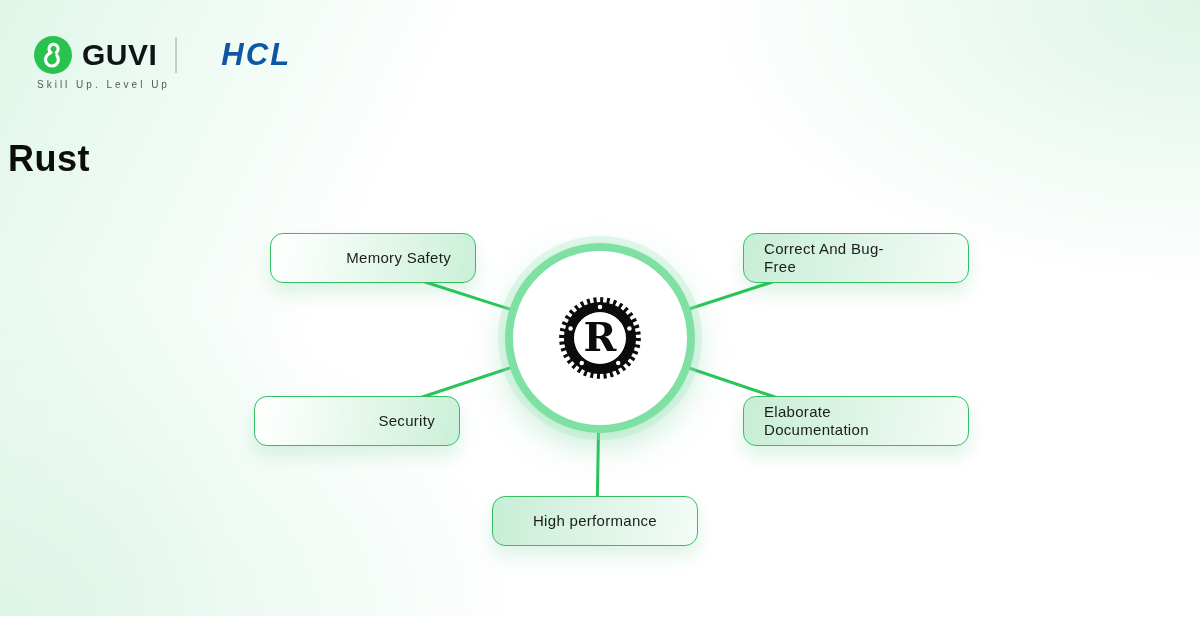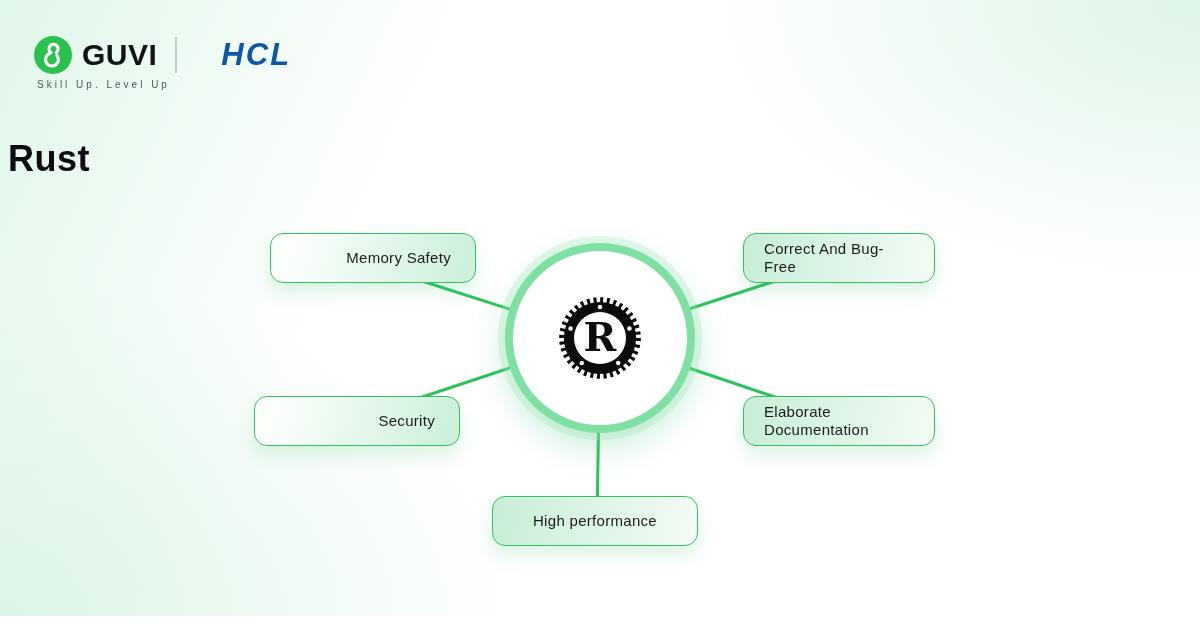--- a/index.html
+++ b/index.html
@@ -40,21 +40,21 @@
   .node{
     position:absolute; width:204px; height:48px; border:1.5px solid #34bf63;
     border-radius:13px; z-index:2; display:flex; align-items:center;
     font-size:15px; color:#1b1d1c; letter-spacing:0.3px; line-height:1.18;
     box-shadow:0 10px 18px rgba(46,180,94,0.16);
     box-sizing:content-box;
   }
   .node.fill-to-right{background:linear-gradient(100deg, #fdfffd 8%, #cdf0da 96%);margin-left:24px;}
   .node.fill-to-left{background:linear-gradient(100deg, #c9eed7 4%, #f2fbf5 96%);}
   .node.align-right{justify-content:flex-end; padding-right:24px; width:180px;}
-  .node.align-left{justify-content:flex-start; padding-left:20px; padding-right:20px; width:150px;}
+  .node.align-left{justify-content:flex-start; padding-left:20px; padding-right:54px; width:150px;}
   .node.align-center{justify-content:center; padding:0 10px; width:184px;}
 
   .node-memory{left:246px; top:233px;}
   .node-correct{left:743px; top:233px;}
   .node-security{left:230px; top:396px;}
   .node-elaborate{left:743px; top:396px;}
   .node-highperf{left:492px; top:496px;}
 </style>
 </head>
 <body>

